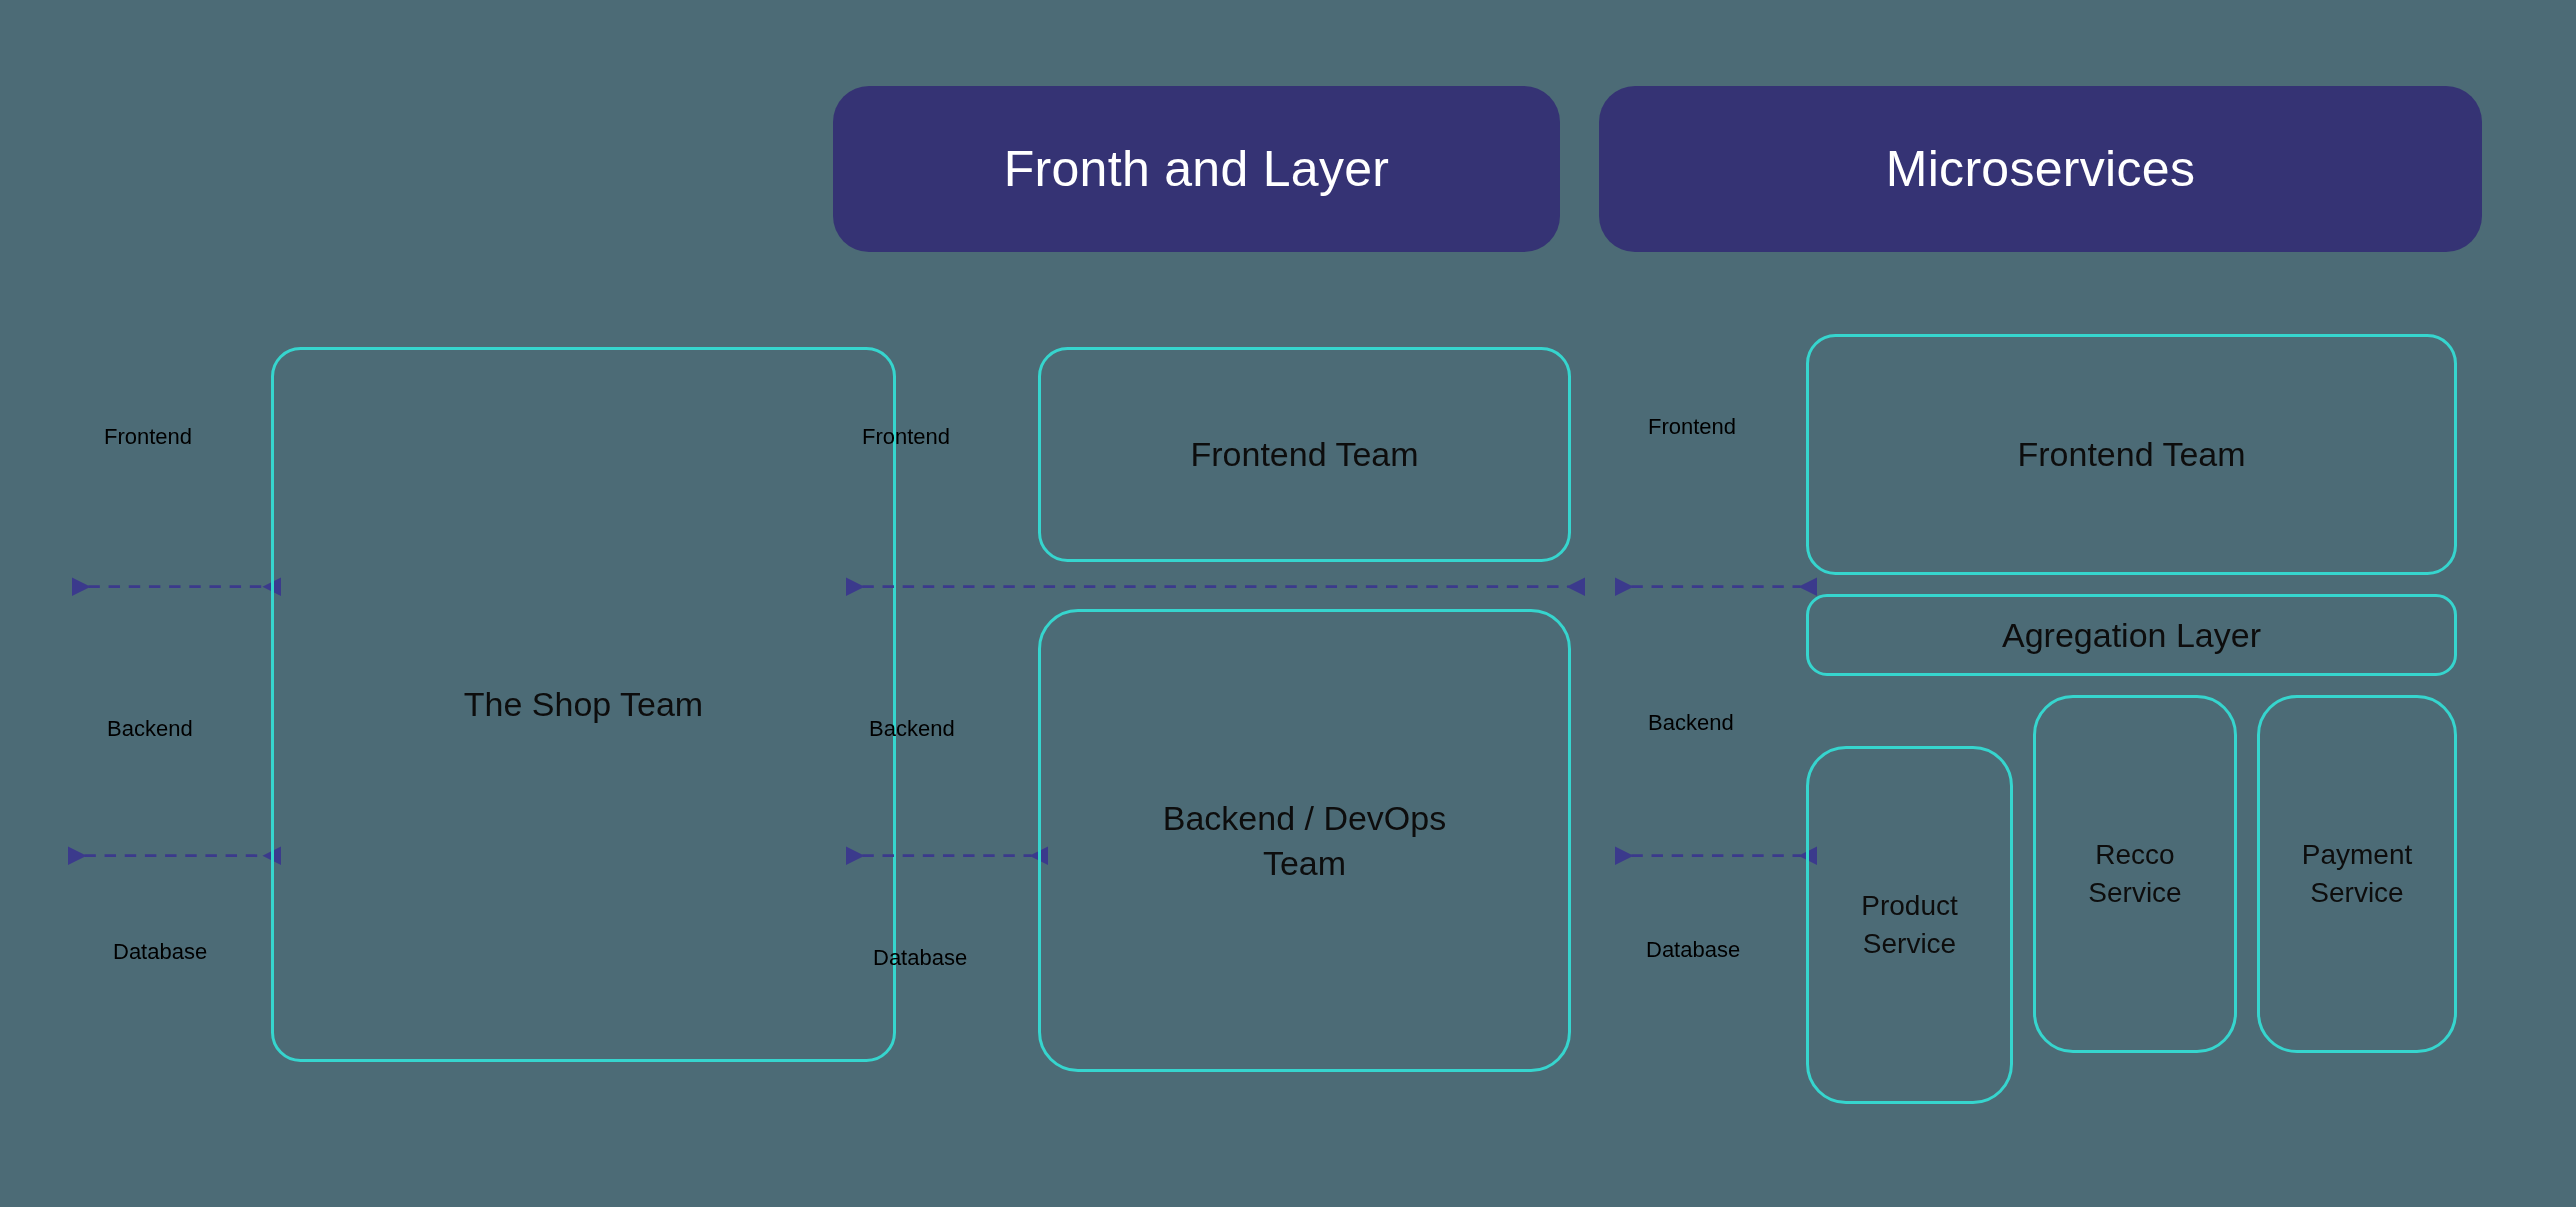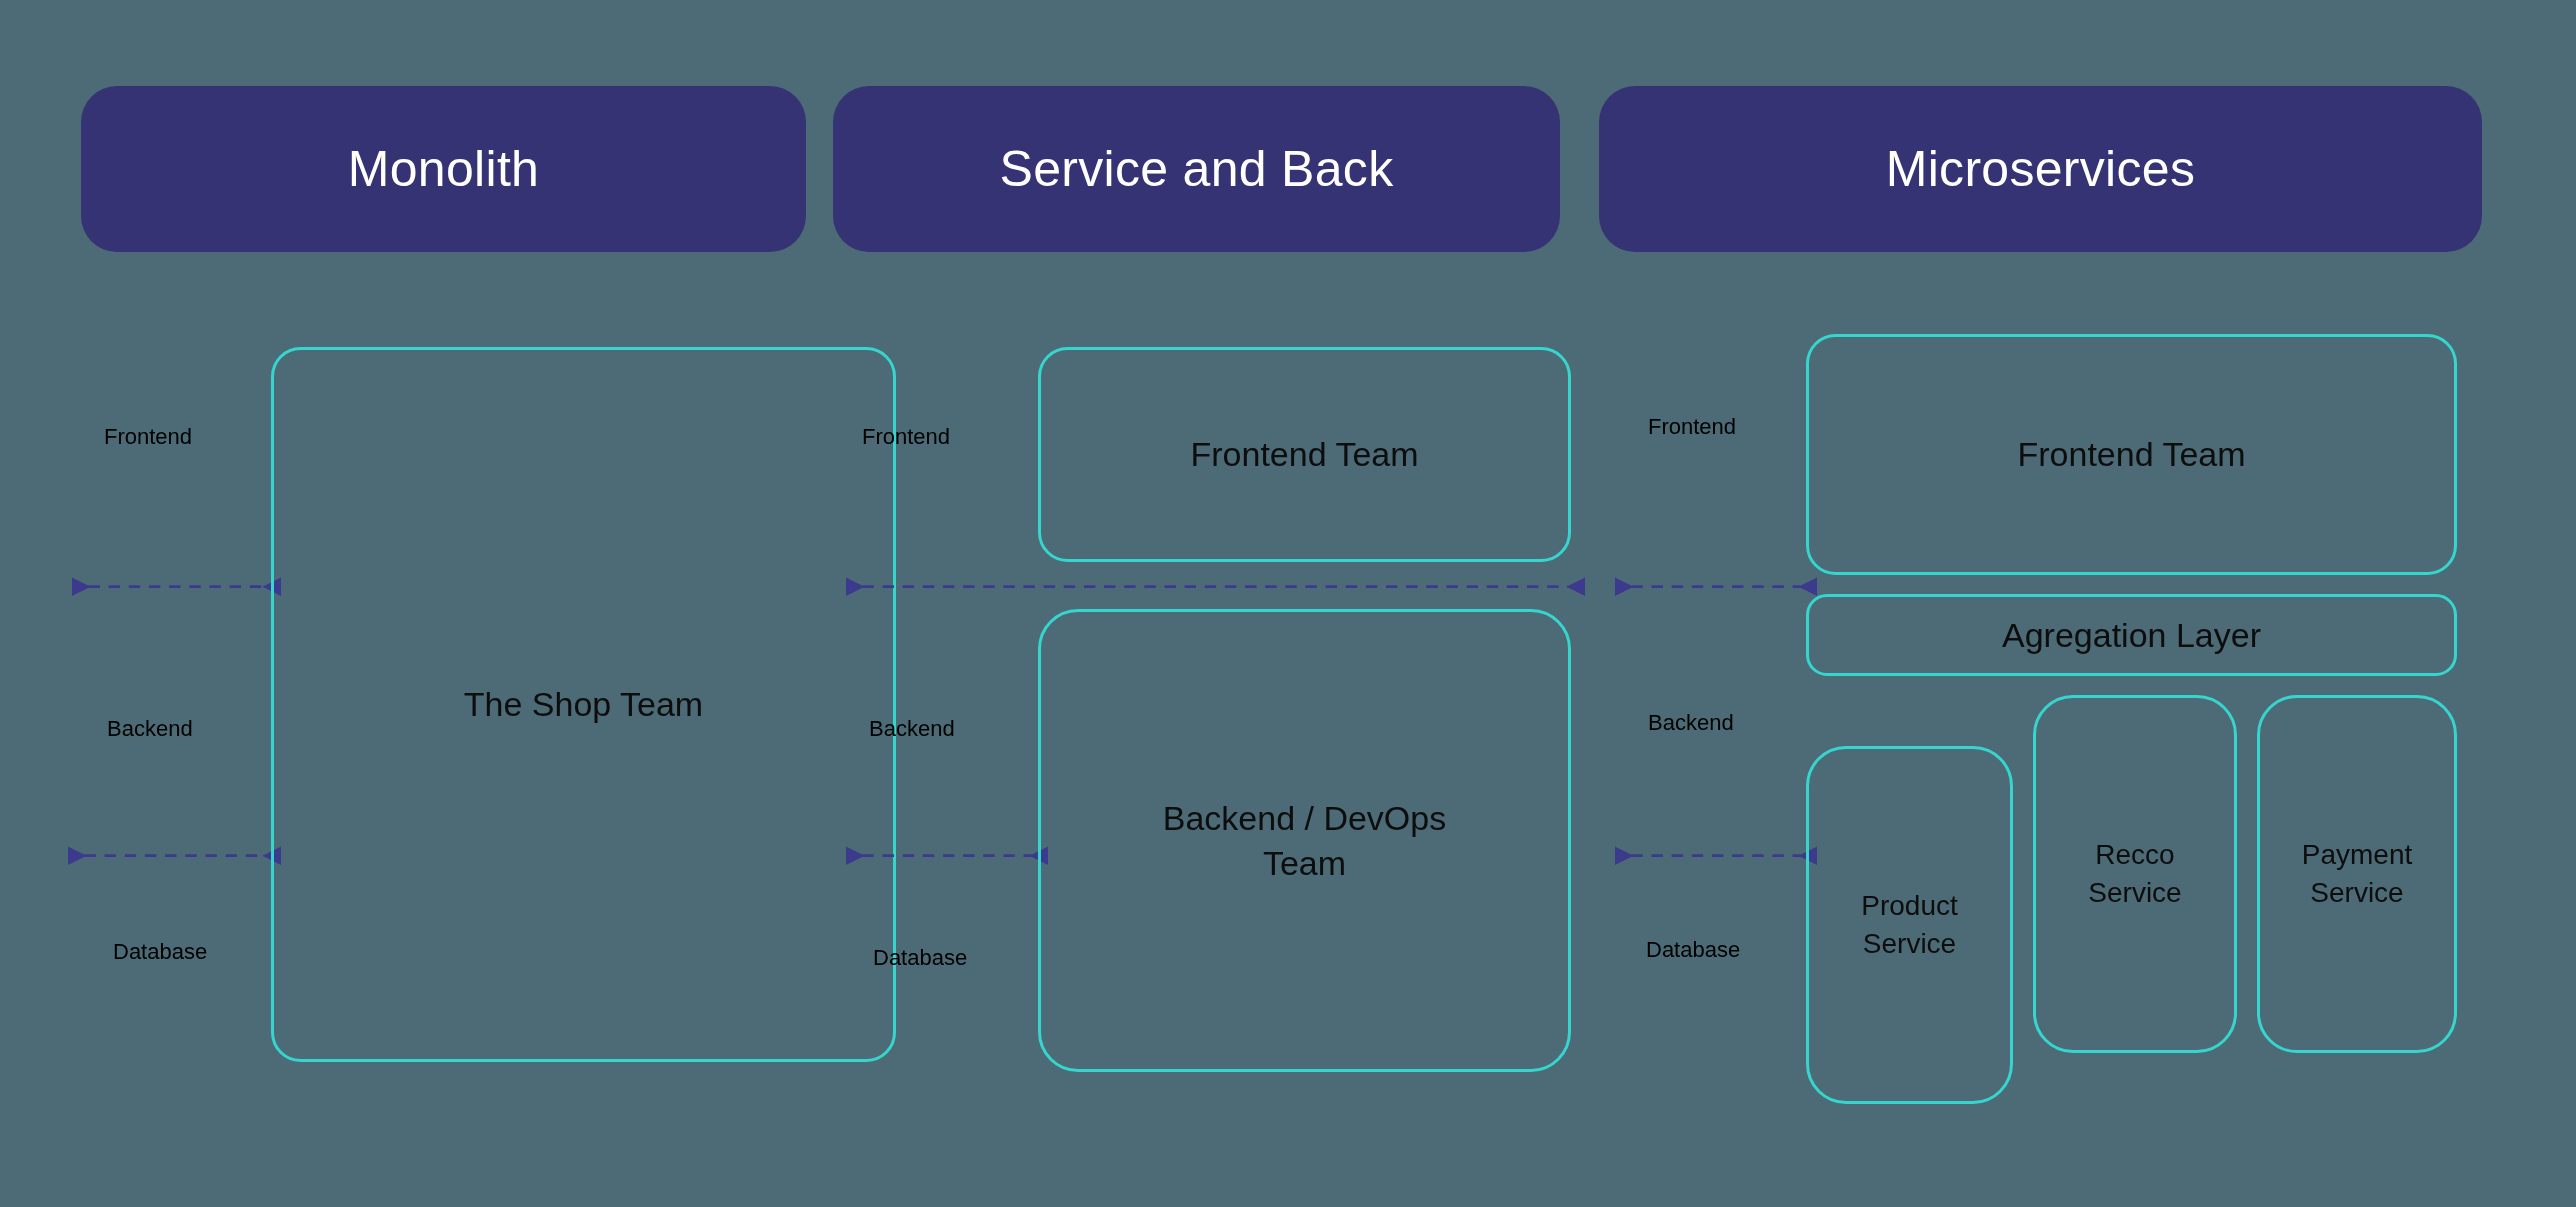--- a/index.html
+++ b/index.html
@@ -96,26 +96,23 @@
   .b-agg   { left: 1806px; top: 594px;  width: 651px;  height: 82px; }
   .b-svc1  { left: 1806px; top: 704px; width: 207px;  height: 358px; margin-top: 42px; }
   .b-svc2  { left: 2033px; top: 695px; width: 204px;  height: 358px; }
   .b-svc3  { left: 2257px; top: 695px; width: 200px;  height: 358px; }
 </style>
 </head>
 <body>
 
 <div class="stage">
 
-  <div class="header-band hdr-1">
-    <span class="header-label">Monolith</span>
-  </div>
 
   <div class="header-band hdr-2">
-    <span class="header-label">Service and Back</span>
+    <span class="header-label">Fronth and Layer</span>
   </div>
 
   <div class="header-band hdr-3">
     <span class="header-label">Microservices</span>
   </div>
 
   <div class="axis-label" style="left:104px; top:426px;">Frontend</div>
 
   <div class="axis-label" style="left:107px; top:718px;">Backend</div>
 

